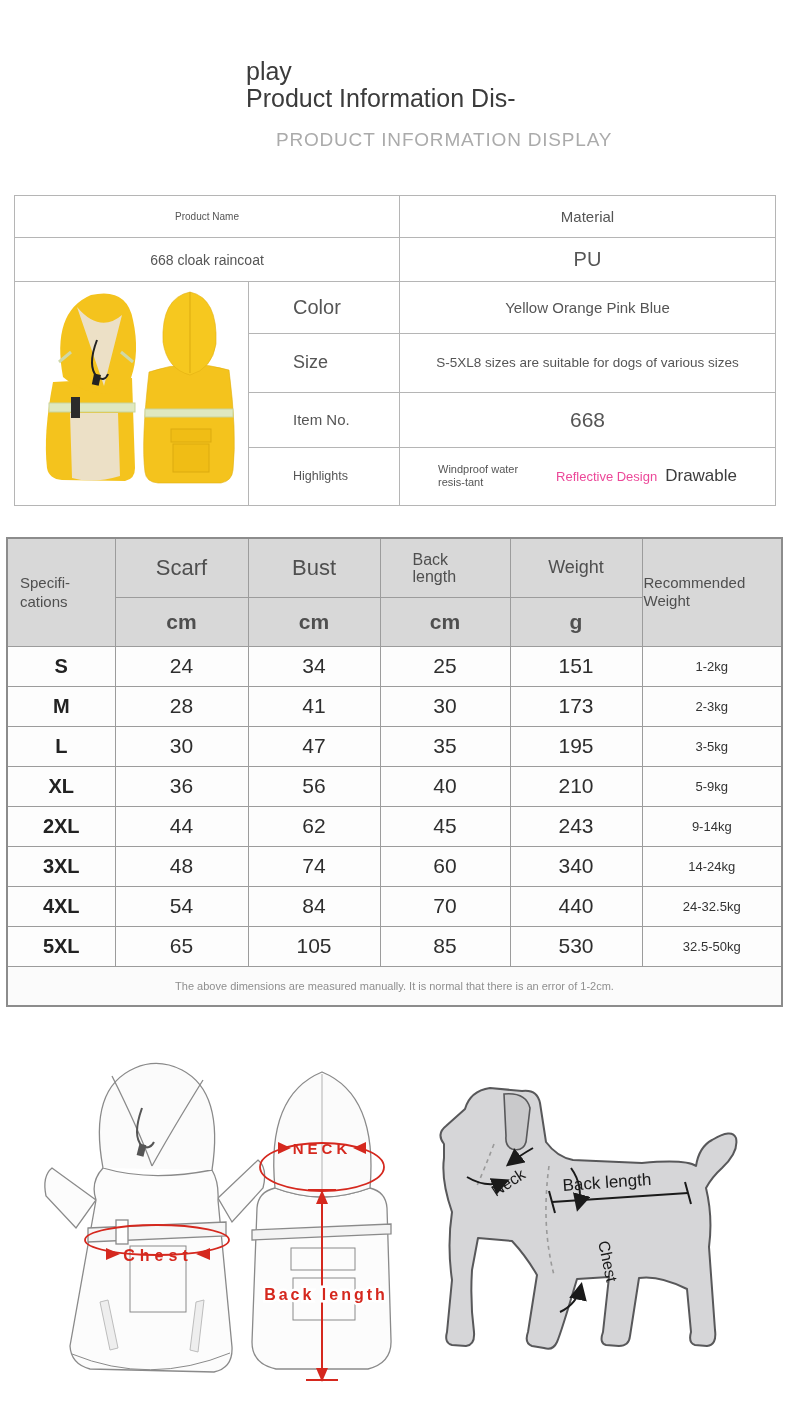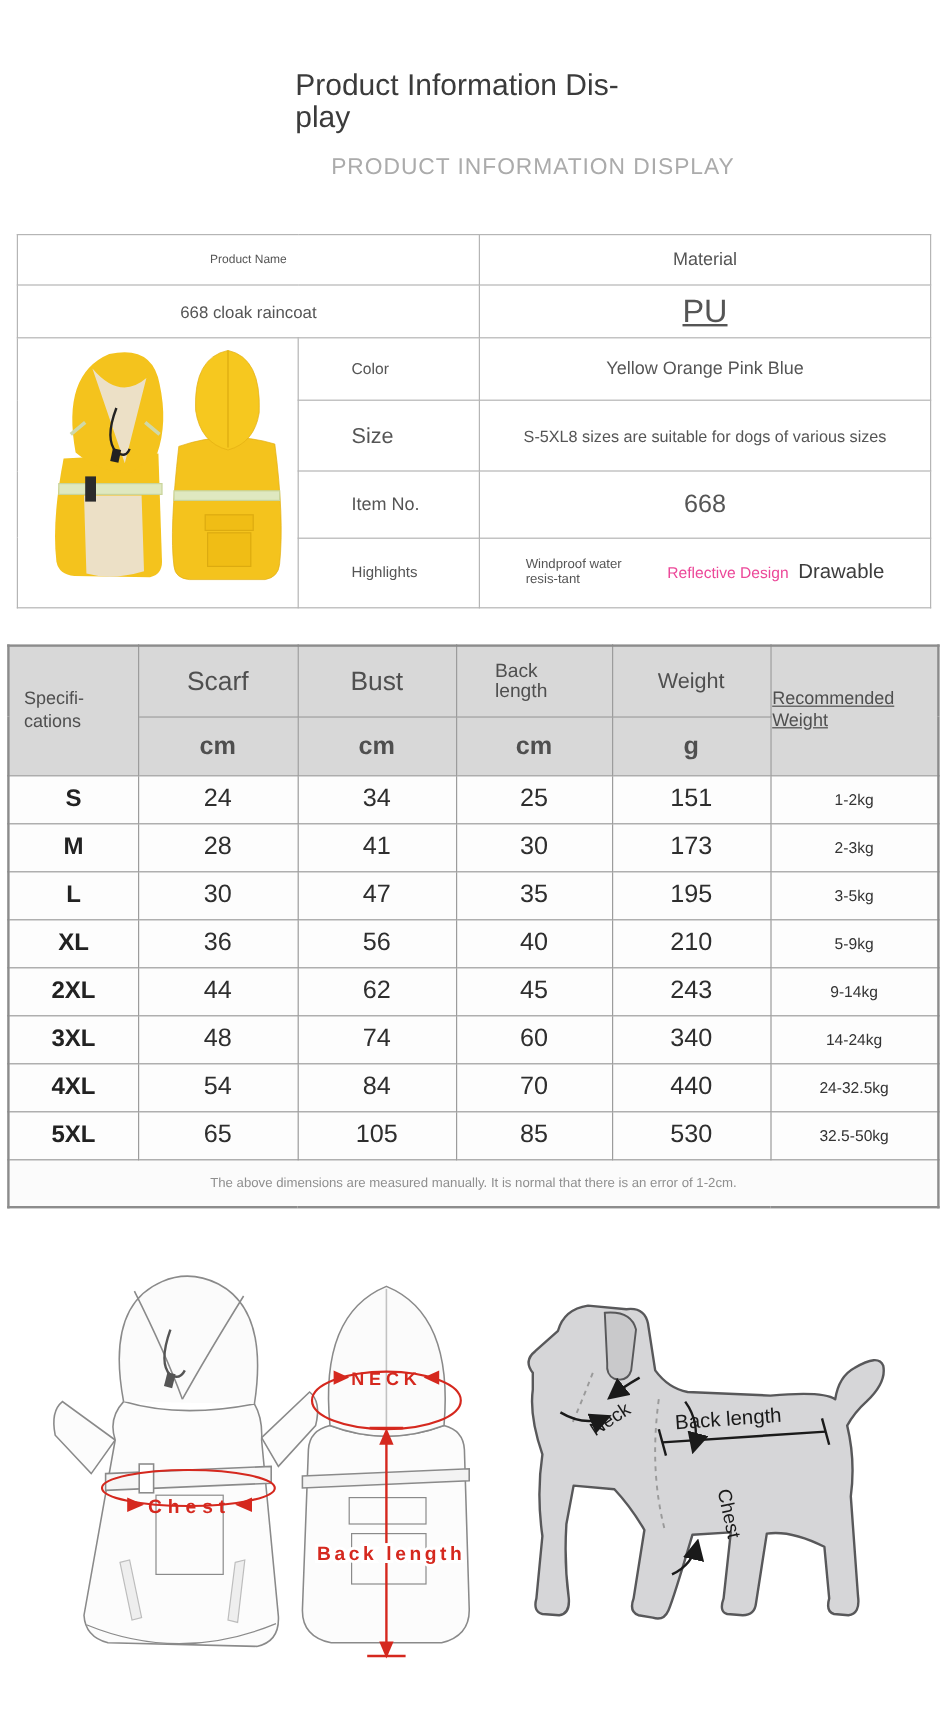--- a/index.html
+++ b/index.html
@@ -14,22 +14,22 @@
   table{border-collapse:collapse;table-layout:fixed;}
   .info-table{left:14px;top:195px;width:761px;background:#fff;}
   .info-table td{border:1px solid #b5b5b5;text-align:center;vertical-align:middle;color:#555;overflow:hidden;}
   .info-table .r1{height:42px;}  .info-table .r2{height:44px;}
   .info-table .r3{height:51px;}  .info-table .r4{height:58px;}
   .info-table .r5{height:54px;margin-left:43px;}  .info-table .r6{height:57px;}
   td.lbl{text-align:left;padding-left:44px;}
   .pn-label{font-size:10px;color:#3d3d3d;}
   .mat-label{font-size:15px;color:#4a4a4a;}
   .pn-value{font-size:14px;color:#5c5c5c;}
-  .mat-value{font-size:27px;color:#3a3a3a;text-decoration:underline;}
-  .color-label{font-size:13px;color:#5a5a5a;}
+  .mat-value{font-size:20px;color:#3a3a3a;}
+  .color-label{font-size:20px;color:#5a5a5a;}
   .color-value{font-size:15px;color:#666;}
   .size-label{font-size:18px;color:#666;}
   .size-value{font-size:13.5px;color:#555;}
   .item-label{font-size:15px;color:#555;}
   .item-value{font-size:21px;color:#3a3a3a;}
   .hl-label{font-size:12.5px;color:#666;}
   .hl-wrap{display:flex;align-items:center;justify-content:center;gap:0;}
   .hl1{width:110px;font-size:11px;line-height:13px;text-align:left;color:#555;}
   .hl2{font-size:13px;color:#ec4899;margin-left:8px;white-space:nowrap;}
   .hl3{font-size:17px;color:#3d3d3d;margin-left:8px;white-space:nowrap;}
@@ -37,38 +37,38 @@
 
   
   .size-table{left:6px;top:537px;width:775px;border:2px solid #8c8c8c;background:#fdfdfd;}
   .size-table th,.size-table td{border:1px solid #9c9c9c;text-align:center;vertical-align:middle;font-weight:normal;}
   .size-table thead th{background:#d8d8d8;color:#4f4f4f;}
   .hr1{height:59px;} .hr2{height:49px;}
   th.spec{font-size:15px;line-height:19px;text-align:left;padding-left:12px;color:#4a4a4a;}
   th.scarf,th.bust{font-size:22px;}
   th.backlen{font-size:16px;line-height:17px;text-align:left;padding-left:32px;}
   th.weight{font-size:18px;}
-  th.rec{font-size:15px;line-height:18px;text-align:left;color:#4a4a4a;text-decoration:underline;}
+  th.rec{font-size:15px;line-height:18px;text-align:left;color:#4a4a4a;}
   th.unit{font-size:21px;font-weight:bold;color:#1f1f1f;}
   .size-table tbody tr{height:40px;}
   td.sz{font-size:20px;font-weight:bold;color:#222;}
   td.num{font-size:21px;color:#2e2e2e;}
   td.recv{font-size:13px;color:#333;}
   tr.note-row{height:52px;}
   td.note{font-size:11px;color:#8f8f8f;background:#fbfbfb;}
 
   .diagram-svg{left:0;top:1050px;}
   .block{display:block;}
 </style>
 </head>
 <body>
 
 <div class="abs title">
+  <span class="block">play</span>
   <span class="block">Product Information Dis-</span>
-  <span class="block">play</span>
 </div>
 <div class="abs subtitle">PRODUCT INFORMATION DISPLAY</div>
 
 <table class="abs info-table">
   <colgroup>
       <col style="width:234px">
       <col style="width:151px">
       <col style="width:376px">
     </colgroup>
   <tbody>

